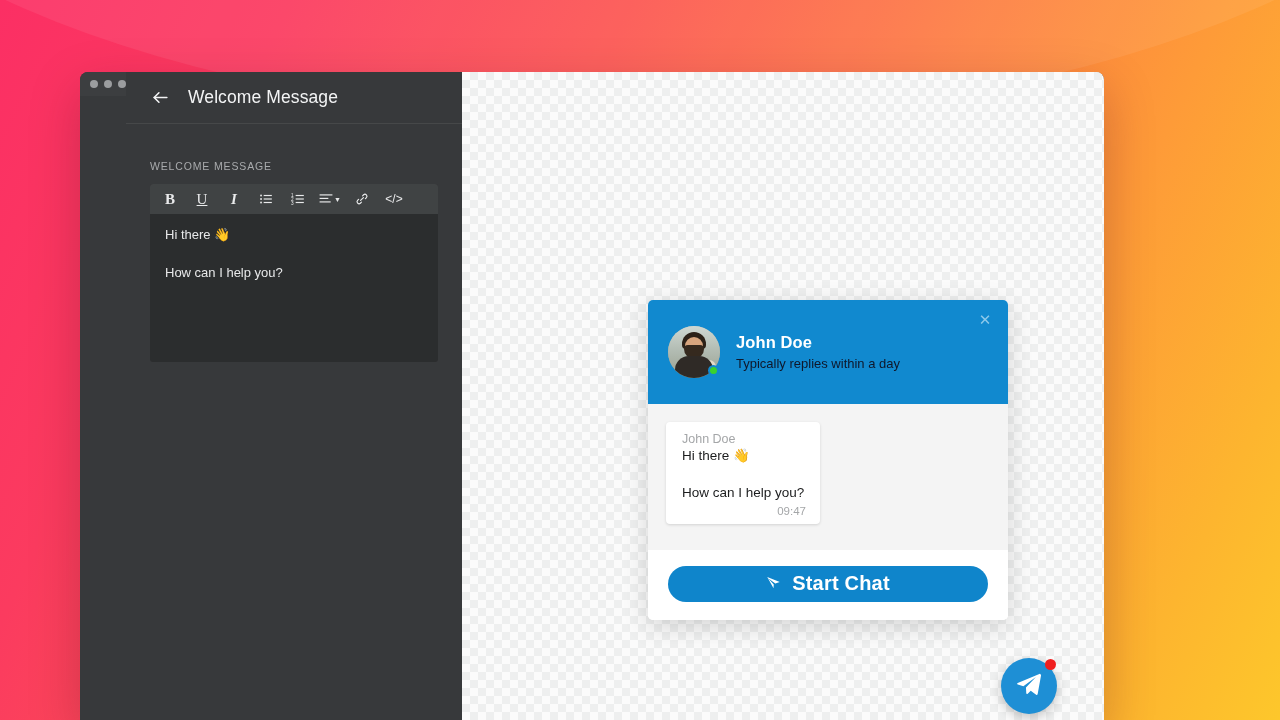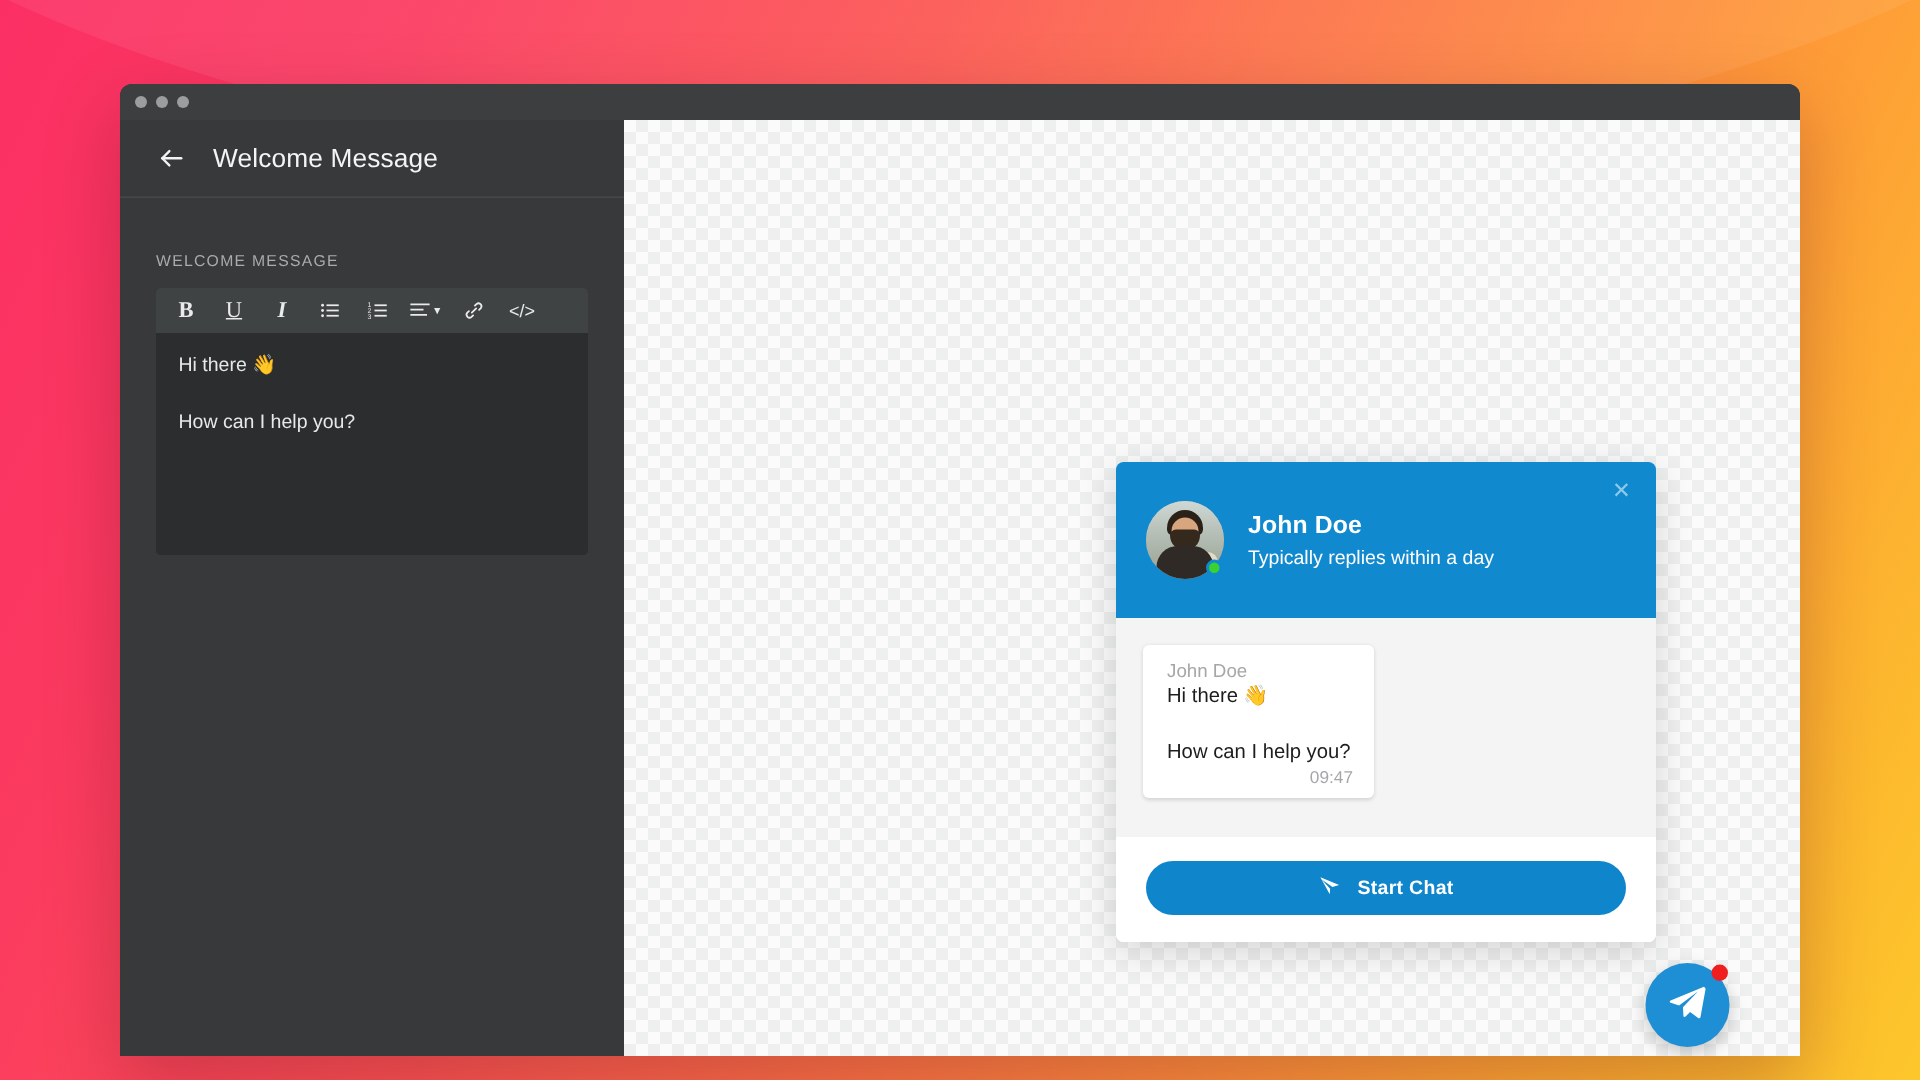--- a/index.html
+++ b/index.html
@@ -23,26 +23,26 @@
   }
   #backdrop-arc{
     position:absolute; left:-18%; top:-640px;
     width:136%; height:760px;
     border-radius:50%;
     background:rgba(255,255,255,.07);
   }
 
   
   #window{
-    position:absolute; left:80px; top:56px;
-    width:1120px; height:648px;
+    position:absolute; left:80px; top:72px;
+    width:1024px; height:648px;
     border-radius:8px 8px 0 0;
     overflow:hidden;
     box-shadow:0 18px 50px rgba(90,10,30,.28);
-    display:flex; flex-direction:column;
+    display:flex; flex-direction:row;
     background:#37393b;
   }
   #titlebar{
     height:24px; flex:0 0 24px;
     background:#3c3e40;
     display:flex; align-items:center; padding-left:10px; gap:6px;
   }
   .dot{ width:8px; height:8px; border-radius:50%; background:#9b9d9f; }
 
   #body{ flex:1; display:flex; min-height:0; }
@@ -154,21 +154,21 @@
      border-radius:14px 14px 0 0; background:#2f2a26; }
   #avatar .dog{ position:absolute; right:4px; bottom:4px; width:14px; height:14px;
      border-radius:50%; background:#e3dcc9; }
   #status-dot{
     position:absolute; right:1px; bottom:2px;
     width:11px; height:11px; border-radius:50%;
     background:#3ad22e; border:2px solid #1189cf;
   }
   #who{ display:flex; flex-direction:column; gap:4px; }
   #agent-name{ color:#fff; font-size:16.5px; font-weight:bold; letter-spacing:.1px; }
-  #agent-status{ color:#ffffff; font-size:13px; font-weight:400; }
+  #agent-status{ color:#0f172a; font-size:13px; font-weight:400; }
 
   #messages{
     background:#f4f4f4;
     padding:18px 20px 26px 18px;
     min-height:128px;
   }
   .bubble{
     background:#fff;
     border-radius:4px;
     box-shadow:0 1px 3px rgba(0,0,0,.14);
@@ -177,21 +177,21 @@
   }
   .bubble-author{ color:#a4a6a8; font-size:12.5px; margin-bottom:3px; }
   .bubble-line{ color:#1c1d1e; font-size:13.5px; line-height:1.1; }
   .bubble-line.spaced{ margin-top:22px; }
   .bubble-time{ color:#a4a6a8; font-size:11.5px; text-align:right; margin-top:4px; }
 
   #widget-footer{ background:#fff; padding:16px 20px 18px 20px; }
   #start-chat{
     width:100%; height:36px;
     background:#0f85cb; border:none; border-radius:18px;
-    color:#fff; font-size:13px; font-weight:bold;
+    color:#fff; font-size:20px; font-weight:bold;
     display:flex; align-items:center; justify-content:center; gap:11px;
     cursor:pointer; letter-spacing:.2px;
   }
   #start-chat svg{ width:15px; height:15px; }
 
   
   #launcher{
     position:absolute; right:47px; bottom:6px;
     width:56px; height:56px; border-radius:50%;
     background:#1e8fd5; cursor:pointer;

